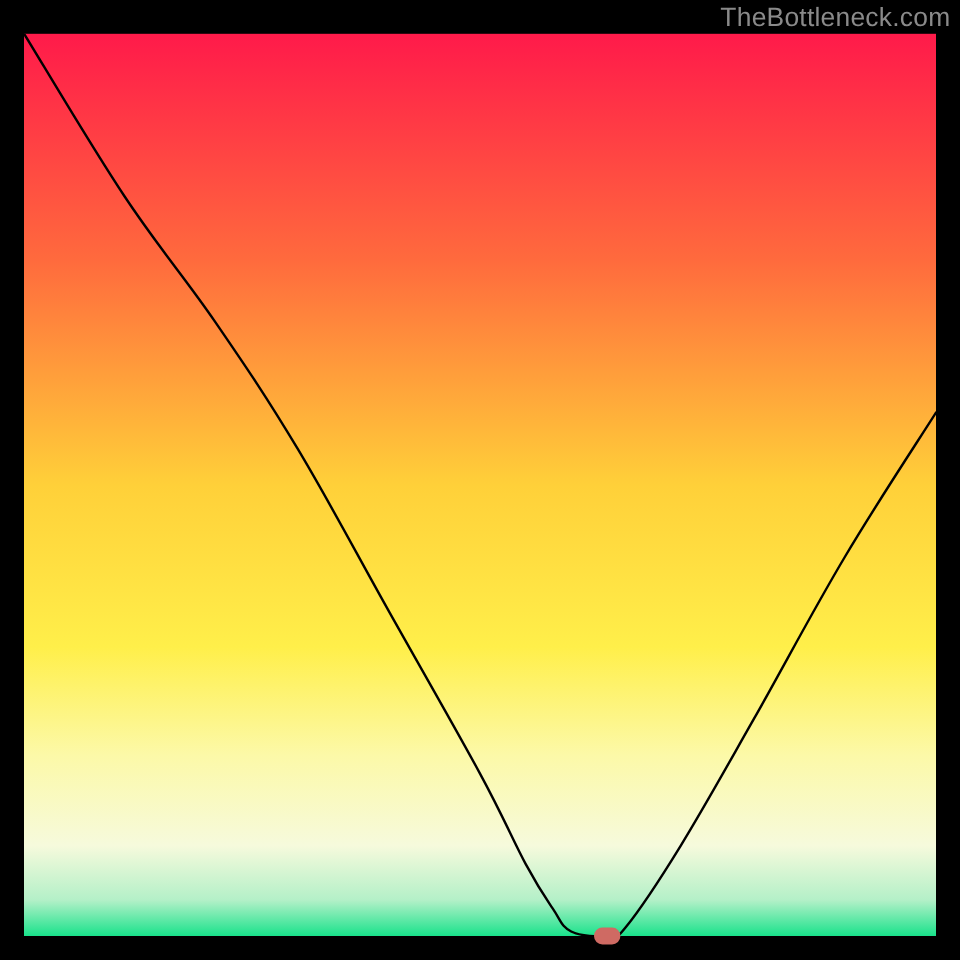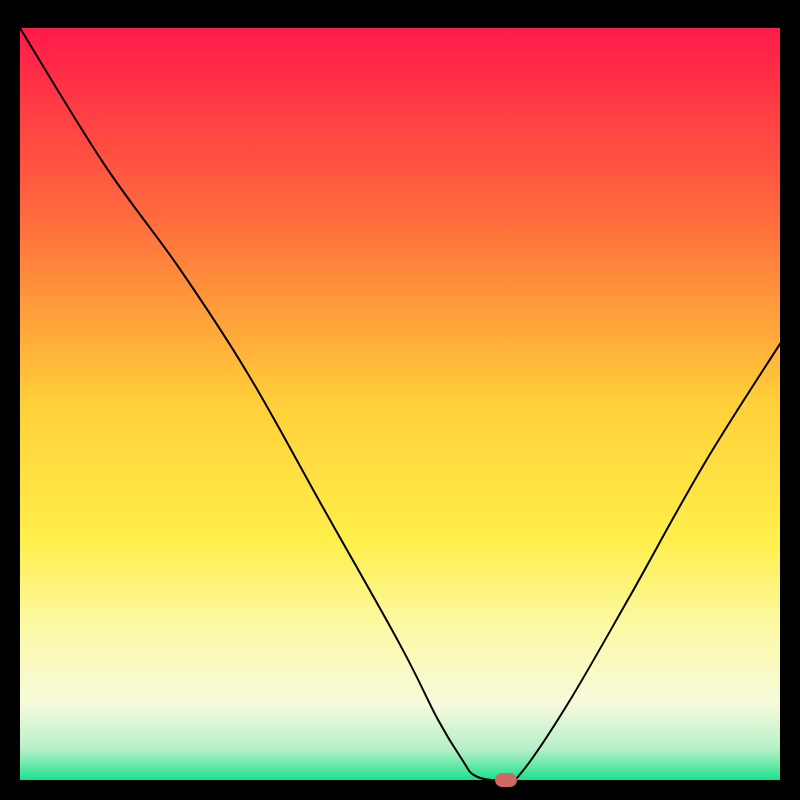--- a/index.html
+++ b/index.html
@@ -43,20 +43,21 @@
     height: 14px;
     border-radius: 7px;
     background: #cf6a63;
   }
 </style>
 </head>
 <body>
 
 <div class="frame">
 
+  <div class="attribution">TheBottleneck.com</div>
 
   <div class="plot">
     <svg id="plot-svg" width="760" height="752" viewBox="0 0 760 752">
       <defs>
         <linearGradient id="bg-grad" x1="0" y1="0" x2="0" y2="1">
             <stop offset="0%" stop-color="#ff1a4a"></stop>
             <stop offset="25%" stop-color="#ff6a3d"></stop>
             <stop offset="50%" stop-color="#ffd039"></stop>
             <stop offset="68%" stop-color="#ffef4a"></stop>
             <stop offset="80%" stop-color="#fcf9a8"></stop>

